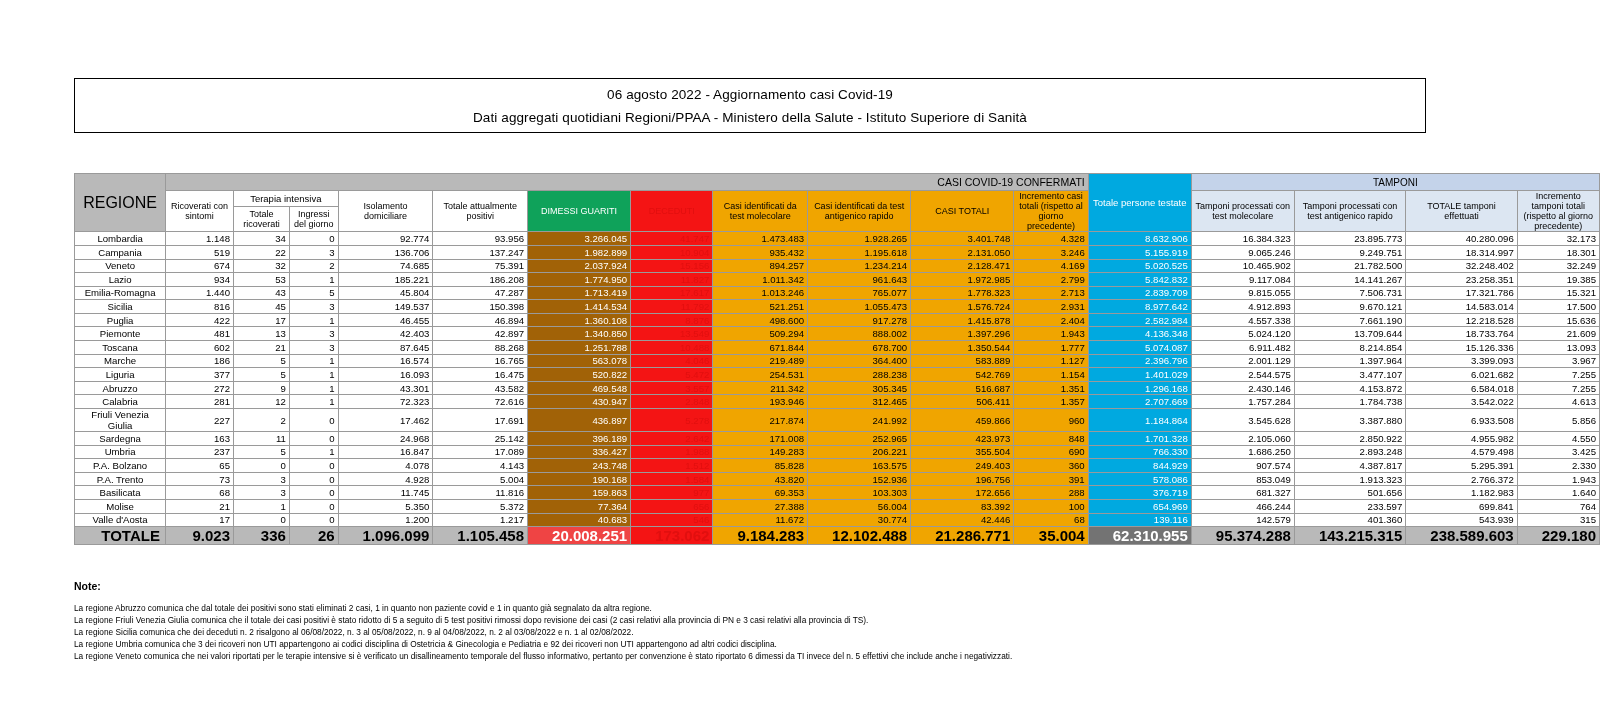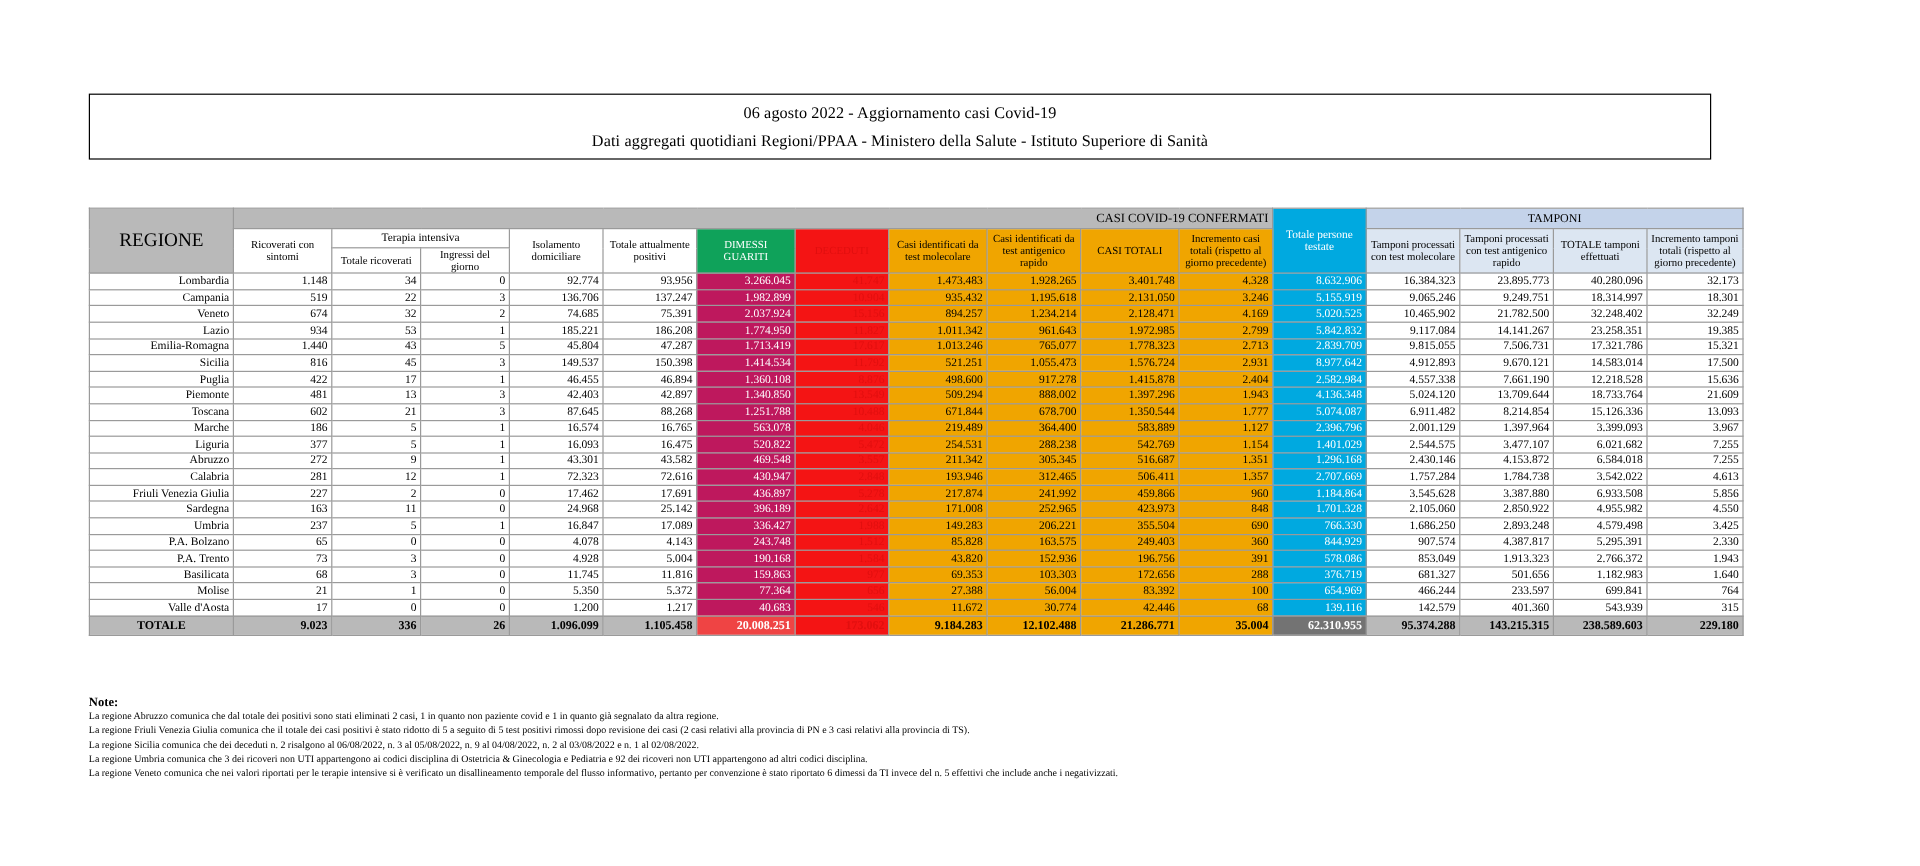--- a/index.html
+++ b/index.html
@@ -11,21 +11,20 @@
     width: 1600px;
     height: 722px;
     font-family: "Liberation Sans", sans-serif;
     color: #000000;
     overflow: hidden;
   }
   .page {
     position: relative;
     width: 1600px;
     height: 562px;
-    font-family: Liberation Serif, serif;
   }
   
   .title-box {
     position: absolute;
     left: 74px;
     top: 78px;
     width: 1352px;
     height: 55px;
     border: 1px solid #000;
     box-sizing: border-box;
@@ -99,53 +98,55 @@
   .ch-orange { background: #f0a500; font-weight: bold; }
   .ch-orange-b { background: #f0a500; font-weight: bold; margin-left: 40px; }
   .ch-cyan { background: #00a9e0; color: #ffffff; font-weight: bold; }
   .ch-lightblue { background: #dce6f2; }
   
   tbody td {
     height: 13.6px;
     font-size: 9.6px;
   }
   td.region {
-    text-align: right;
+    text-align: center;
     padding-left: 4px;
   }
   td.num {
     text-align: right;
     padding-right: 4px;
   }
-  td.c-green { background: #be185d; color: #ffffff; }
+  td.c-green { background: #a16207; color: #ffffff; }
   td.c-red { background: #f41414; color: #e10f0f; }
   td.c-orange { background: #f0a500; }
   td.c-cyan { background: #00a9e0; color: #ffffff; }
   
   tr.total td {
     font-weight: bold;
     background: #b9b9b9;
     height: 16px;
-    font-size: 10px;
+    font-size: 15px;
+    padding-left: 24px;
   }
   tr.total td.c-green { background: #ef4444; color: #ffffff; }
   tr.total td.c-red { background: #f41414; color: #e10f0f; }
   tr.total td.c-orange { background: #f0a500; color: #000; }
   tr.total td.c-cyan { background: #737373; color: #ffffff; }
   tr.total td.region { text-align: center; }
   
   .notes {
     position: absolute;
     left: 74px;
     top: 580px;
     width: 1400px;
   }
   .notes-title {
     font-size: 10.5px;
     font-weight: bold;
+    margin-bottom: 10px;
   }
   .note-line {
     font-size: 8.3px;
     line-height: 1.45;
     white-space: nowrap;
   }
 </style>
 </head>
 <body>
 

